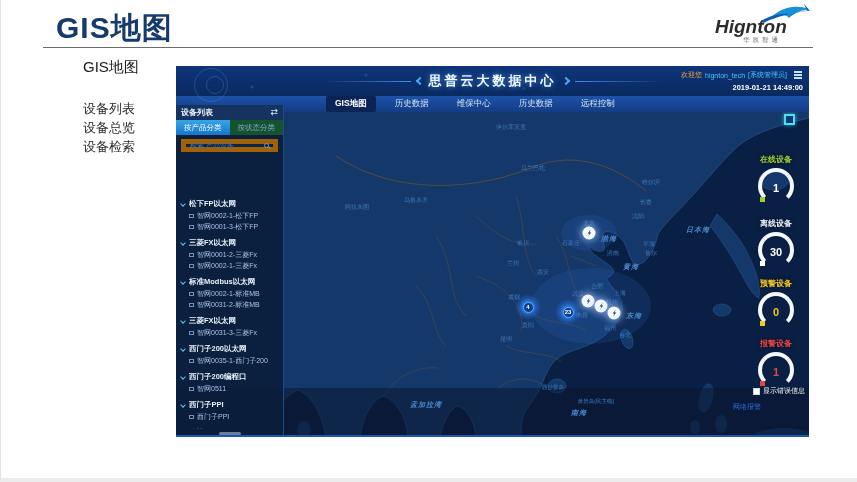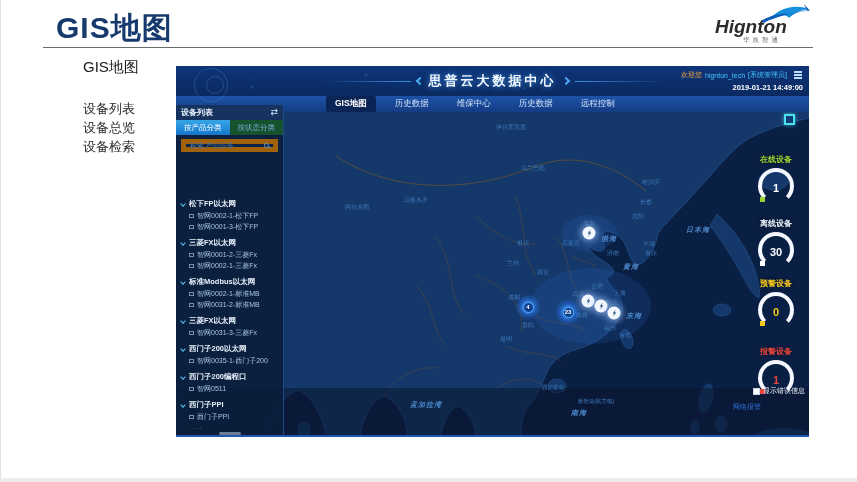--- a/index.html
+++ b/index.html
@@ -361,21 +361,21 @@
             <span class="gauge-value" style="color: rgb(255, 255, 255);">30</span>
           </div>
         </div>
         <div class="gauge" style="top: 212px;">
           <div class="gauge-label" style="color: rgb(246, 200, 30);">预警设备</div>
           <div class="gauge-arc">
             <span class="gauge-cap" style="background: rgb(246, 200, 30);"></span>
             <span class="gauge-value" style="color: rgb(246, 200, 30);">0</span>
           </div>
         </div>
-        <div class="gauge" style="top: 272px; margin-top: 8px;">
+        <div class="gauge" style="top: 272px;">
           <div class="gauge-label" style="color: rgb(232, 69, 60);">报警设备</div>
           <div class="gauge-arc">
             <span class="gauge-cap" style="background: rgb(232, 69, 60);"></span>
             <span class="gauge-value" style="color: rgb(232, 69, 60);">1</span>
           </div>
         </div>
       </div>
 
     <div class="map-footer">
       <div class="cb-row">

